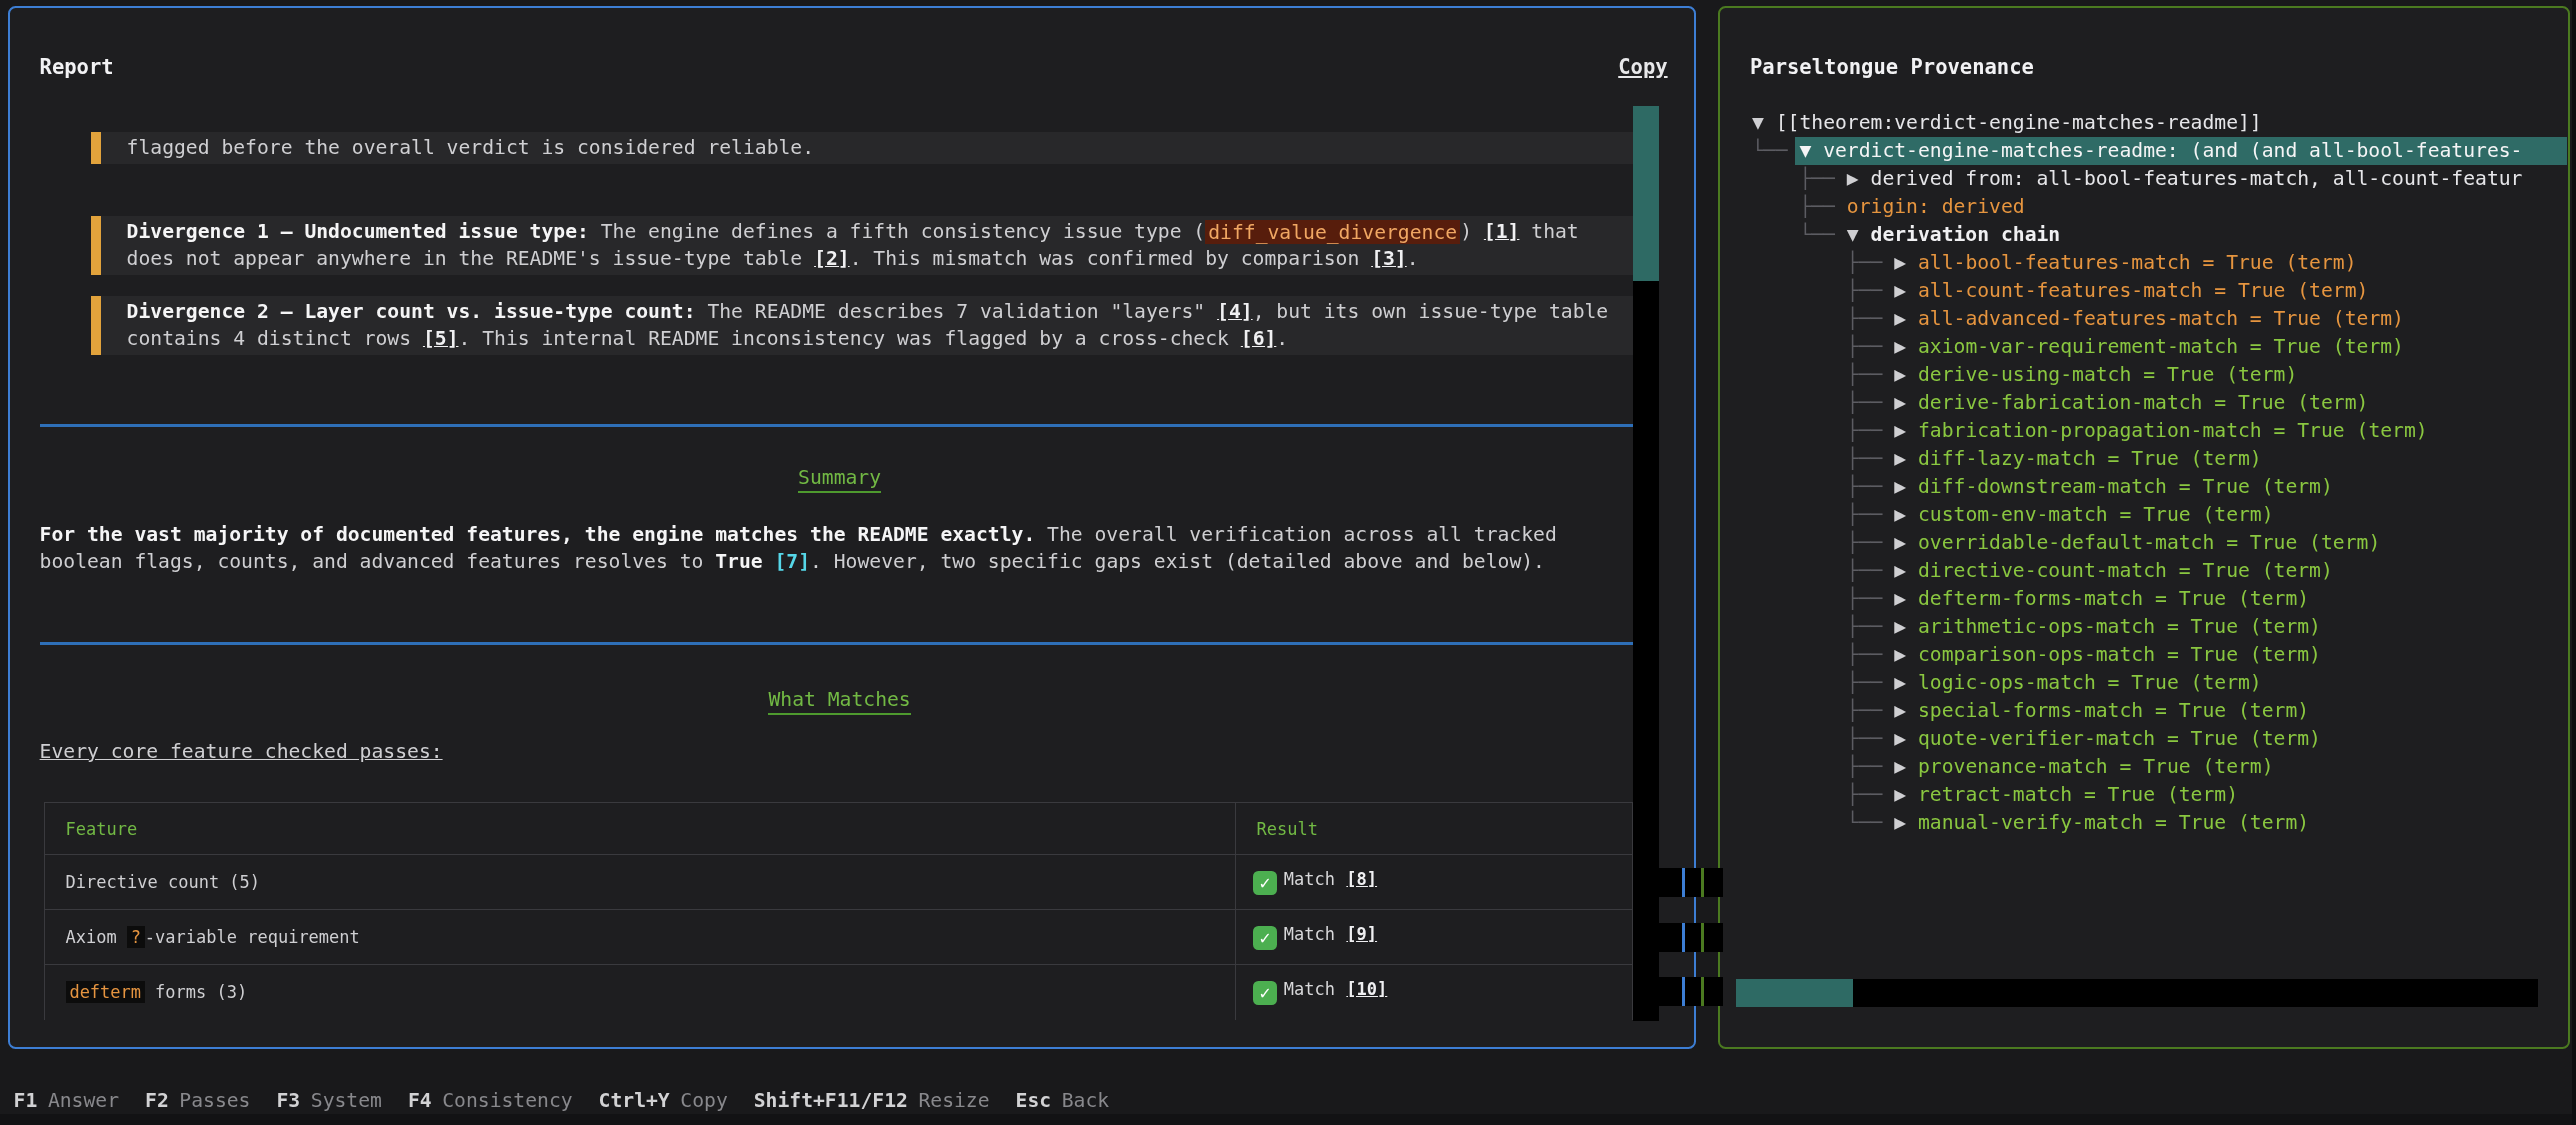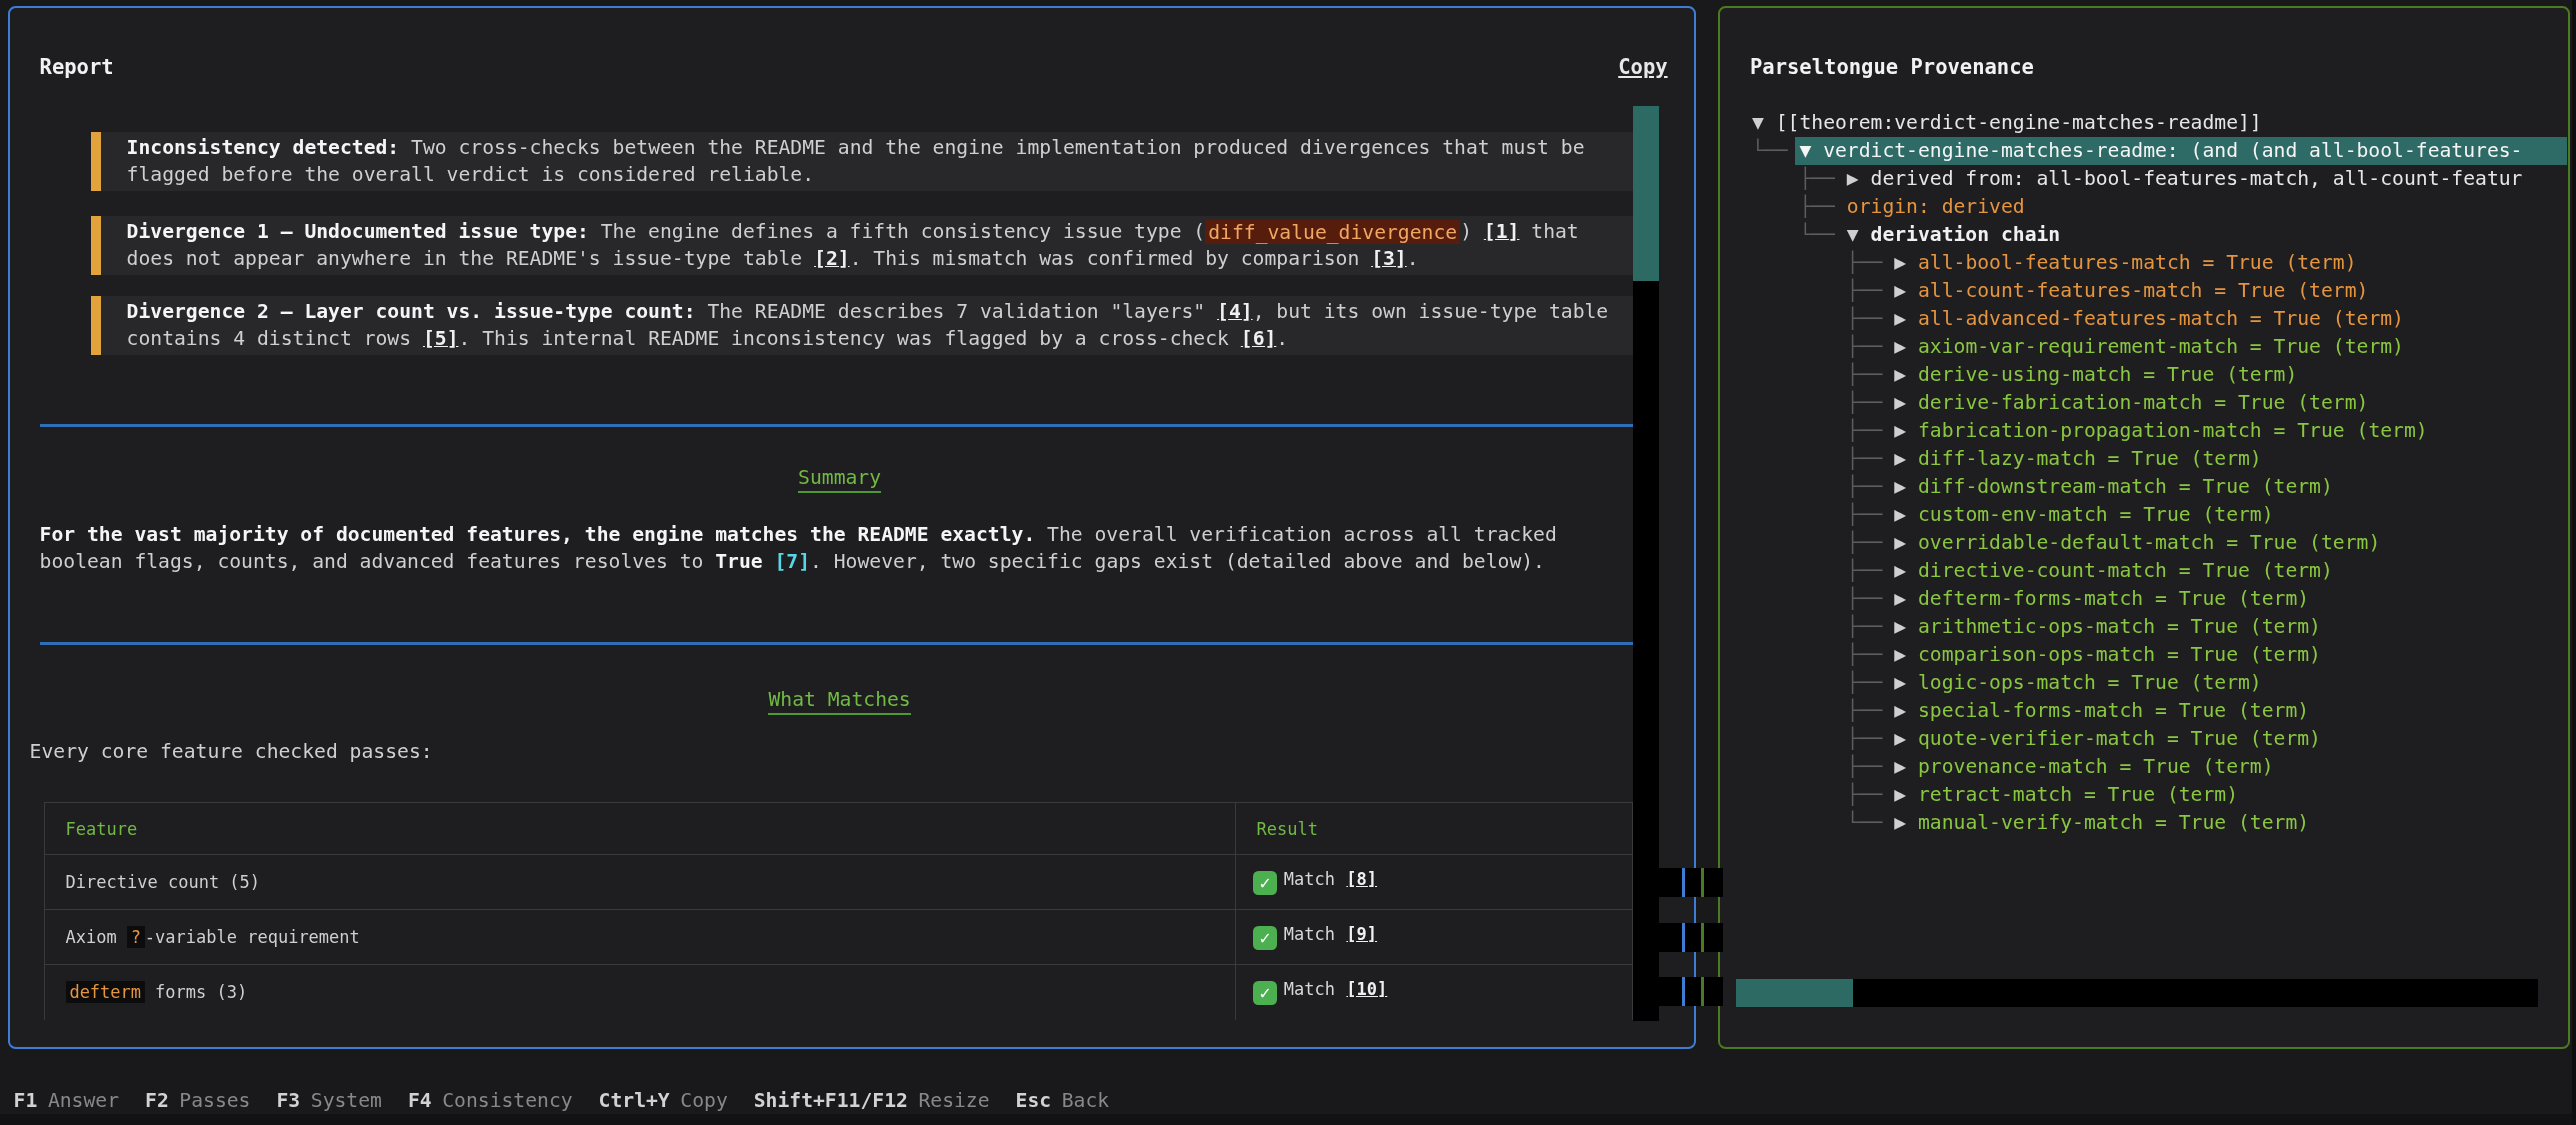--- a/index.html
+++ b/index.html
@@ -37,21 +37,21 @@
   .seg-lc { color:#56d7e8; font-weight:bold; cursor:pointer; }
 
   
   .divider { position:absolute; left:30px; width:1600px; height:3px; background:#2e6fb8; }
   .d1 { top:416px; } .d2 { top:634px; }
   .center-head { position:absolute; left:30px; width:1600px; text-align:center; }
   .h-sum { top:458px; } .h-wm { top:680px; }
   .green-head { color:#72b944; border-bottom:2.3px solid #4e9a2e; padding-bottom:2px; cursor:pointer; }
   .para { position:absolute; left:30px; width:1600px; line-height:26.5px; }
   .p-sum { top:514px; }
-  .intro { position:absolute; left:20px; top:732px; }
+  .intro { position:absolute; left:30px; top:732px;text-decoration:underline; }
 
   
   .match-table {
     position:absolute; left:34px; top:794px; width:1589px;
     border-collapse:collapse; table-layout:fixed; font-size:17px; color:#d8d8da;
   }
   .match-table th, .match-table td { border:1.5px solid #3a3a3e; border-bottom:1.5px solid #3a3a3e; }
   .match-table tr:last-child td { border-bottom:none; }
   .match-table th {
     height:52px; text-align:left; font-weight:normal; color:#72b944; padding-left:21px;
@@ -104,21 +104,20 @@
 </head>
 <body>
 
 <div class="screen">
 
   <section class="panel panel-left">
     <div class="panel-title">Report</div>
     <a class="copy-link">Copy</a>
 
     <div class="callout c1">
-      <div class="callout-line"><span class="seg-b">Inconsistency detected:</span><span class="seg-p"> Two cross-checks between the README and the engine implementation produced divergences that must be</span></div>
       <div class="callout-line"><span class="seg-p">flagged before the overall verdict is considered reliable.</span></div>
     </div>
     <div class="callout c2">
       <div class="callout-line"><span class="seg-b">Divergence 1 — Undocumented issue type:</span><span class="seg-p"> The engine defines a fifth consistency issue type (</span><span class="seg-cr">diff_value_divergence</span><span class="seg-p">) </span><span class="seg-l">[1]</span><span class="seg-p"> that</span></div>
       <div class="callout-line"><span class="seg-p">does not appear anywhere in the README's issue-type table </span><span class="seg-l">[2]</span><span class="seg-p">. This mismatch was confirmed by comparison </span><span class="seg-l">[3]</span><span class="seg-p">.</span></div>
     </div>
     <div class="callout c3">
       <div class="callout-line"><span class="seg-b">Divergence 2 — Layer count vs. issue-type count:</span><span class="seg-p"> The README describes 7 validation "layers" </span><span class="seg-l">[4]</span><span class="seg-p">, but its own issue-type table</span></div>
       <div class="callout-line"><span class="seg-p">contains 4 distinct rows </span><span class="seg-l">[5]</span><span class="seg-p">. This internal README inconsistency was flagged by a cross-check </span><span class="seg-l">[6]</span><span class="seg-p">.</span></div>
     </div>

